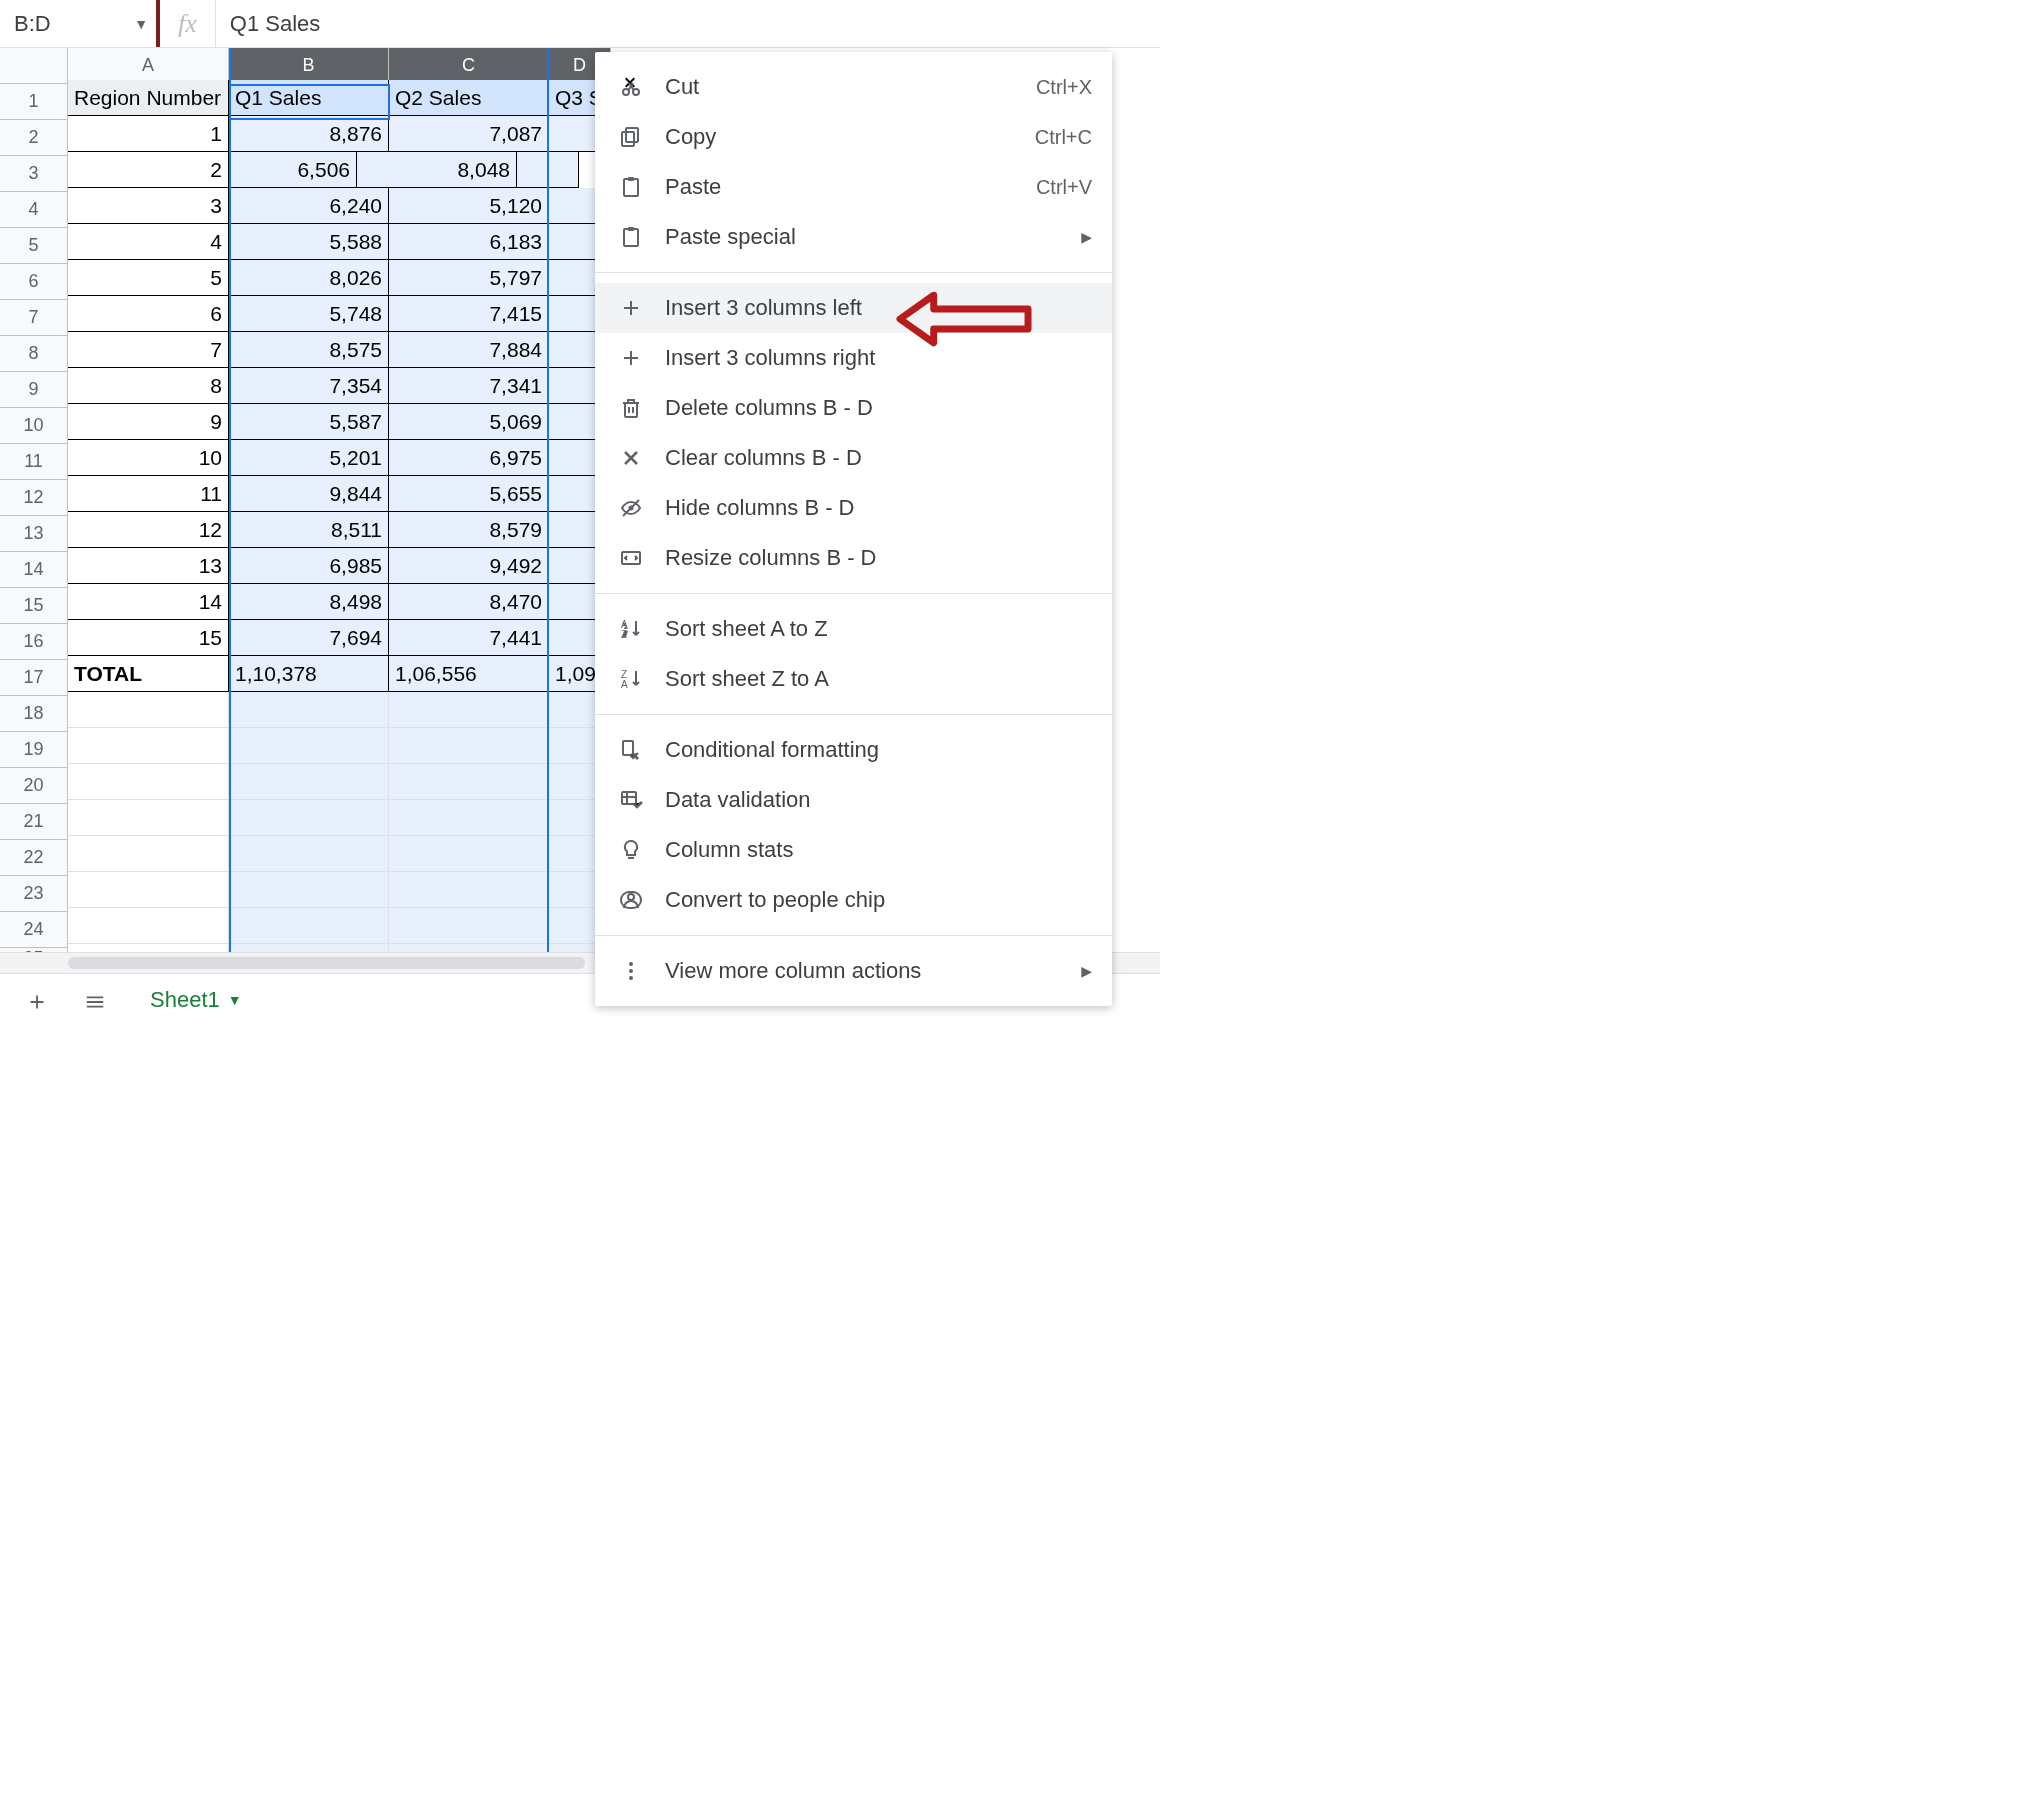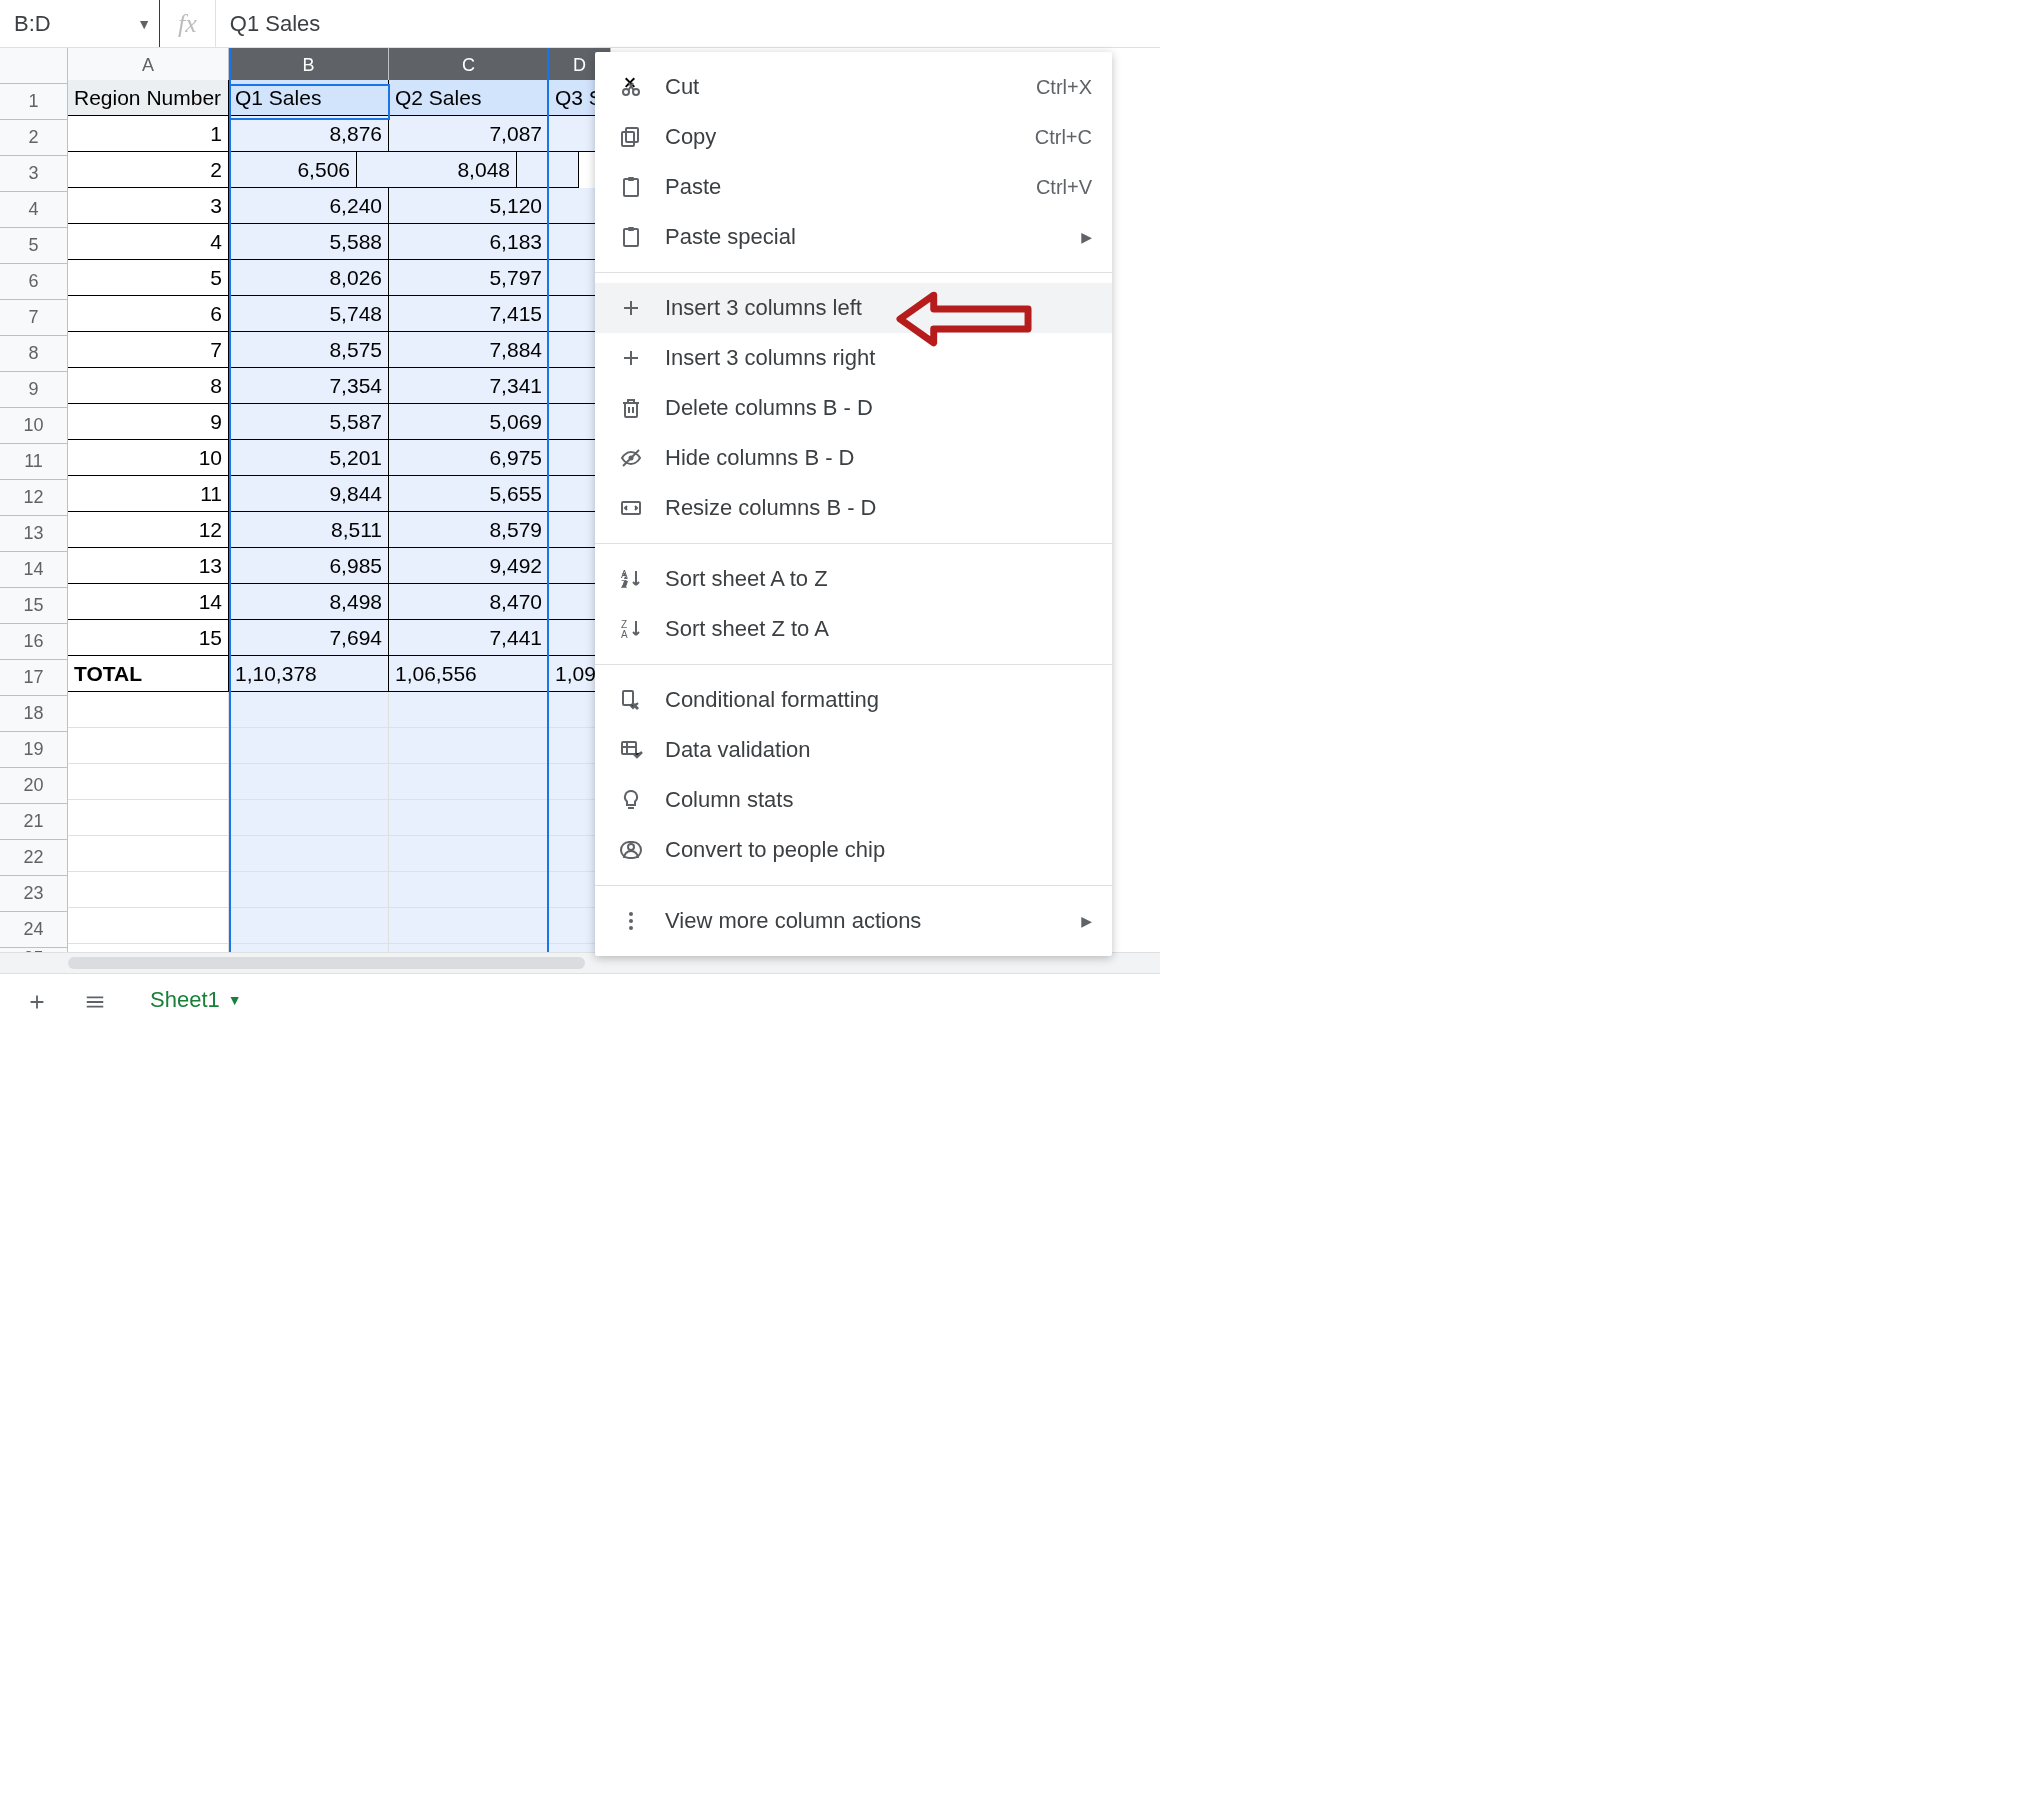--- a/index.html
+++ b/index.html
@@ -21,21 +21,21 @@
     height: 48px;
     border-bottom: 1px solid #e0e0e0;
     padding: 0 6px;
     background: #fff;
   }
   .name-box {
     display: flex;
     align-items: center;
     width: 154px;
     height: 100%;
-    border-right: 1px solid #7f1d1d;
+    border-right: 4px solid #7f1d1d;
     padding: 0 8px;
     justify-content: space-between;
   }
   .name-box-text { font-size: 22px; color: #3c4043; }
   .name-box-arrow { font-size: 14px; color: #5f6368; }
   .fx-label {
     font-style: italic;
     font-family: "Times New Roman", serif;
     color: #bdbdbd;
     font-size: 26px;
@@ -559,20 +559,28 @@
       <span class="mi-icon">
         <svg width="24" height="24" viewBox="0 0 24 24">
           <path fill="none" stroke="#5f6368" stroke-width="2" d="M6 7h12v13a1 1 0 0 1-1 1H7a1 1 0 0 1-1-1zM4 7h16M9 7V4h6v3M10 11v6M14 11v6"></path>
         </svg>
       </span>
       <span class="mi-label">Delete columns B - D</span>
     </div>
     <div class="menu-item">
       <span class="mi-icon">
         <svg width="24" height="24" viewBox="0 0 24 24">
+          <path stroke="#5f6368" stroke-width="2.5" d="M6 6l12 12M18 6L6 18"></path>
+        </svg>
+      </span>
+      <span class="mi-label">Clear columns B - D</span>
+    </div>
+    <div class="menu-item">
+      <span class="mi-icon">
+        <svg width="24" height="24" viewBox="0 0 24 24">
           <path fill="none" stroke="#5f6368" stroke-width="2" d="M3 12s3.5-6 9-6 9 6 9 6-3.5 6-9 6-9-6-9-6z"></path>
           <circle cx="12" cy="12" r="2.5" fill="#5f6368"></circle>
           <path stroke="#5f6368" stroke-width="2" d="M4 20 L20 4"></path>
         </svg>
       </span>
       <span class="mi-label">Hide columns B - D</span>
     </div>
     <div class="menu-item">
       <span class="mi-icon">
         <svg width="24" height="24" viewBox="0 0 24 24">

